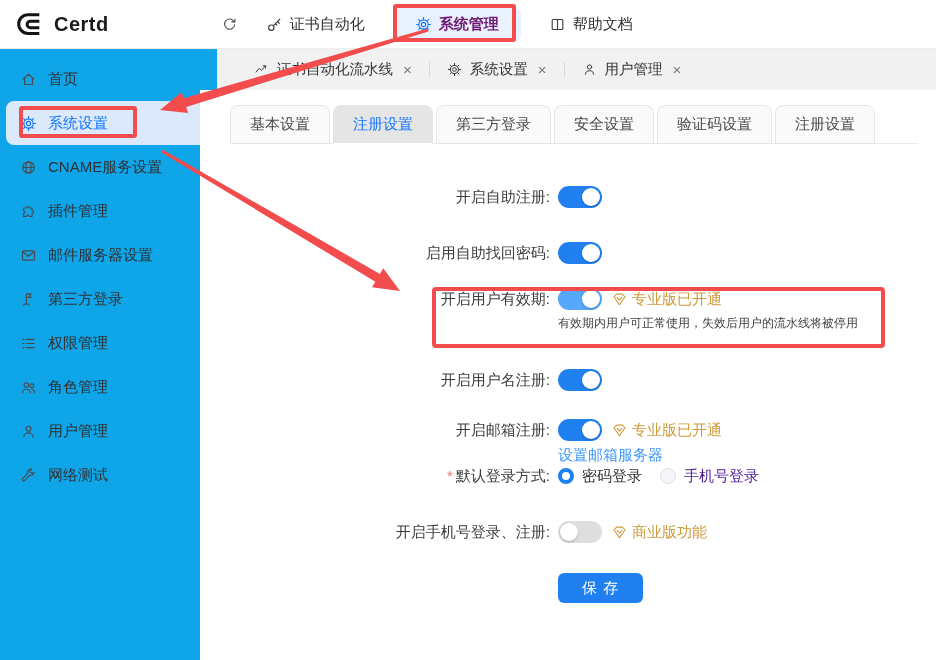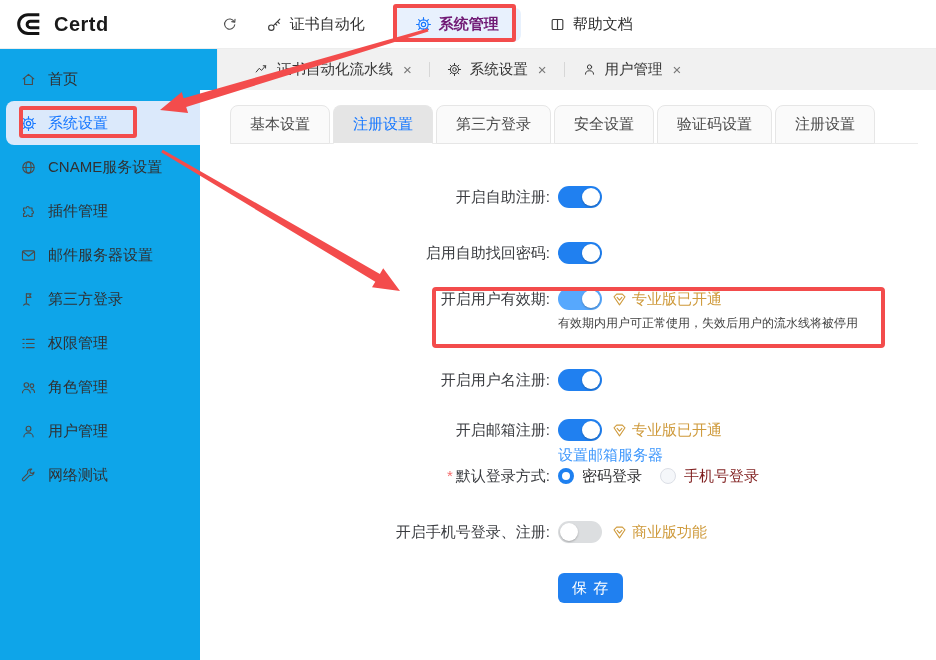--- a/index.html
+++ b/index.html
@@ -72,23 +72,23 @@
   .switch[data-state="off"] .knob { left:2px; }
   .badge { display:flex; align-items:center; gap:4px; color:#cf9b3d; }
   .badge .ic { stroke-width:1.5; color:#cf9b3d; }
   .desc { color:#404040; font-size:12px; }
   .link { color:#4098fc; cursor:pointer; }
   .radio-group { display:flex; align-items:center; gap:18px; }
   .radio-opt { display:flex; align-items:center; gap:8px; cursor:pointer; }
   .radio { width:16px; height:16px; border-radius:50%; flex:none; }
   .radio.checked { border:4.5px solid #1e80f0; background:#fff; }
   .radio.disabled { border:1px solid #dcdfe6; background:#f5f7fa; }
-  .radio-opt.disabled { color:#7f1d1d; cursor:default; }
+  .radio-opt.disabled { color:#4c1d95; cursor:default; }
   .save-btn { margin-left:328px; margin-top:0; background:#2080f0; color:#fff;
-    border:none; border-radius:6px; height:30px; padding:0 14px; font-size:15px;
+    border:none; border-radius:6px; height:30px; padding:0 24px; font-size:15px;
     letter-spacing:1px; cursor:pointer; font-family:inherit; }
 
   
   .mb1{margin-bottom:34px}.mb2{margin-bottom:24px}.mb3{margin-bottom:37px}
   .mb4{margin-bottom:28px}.mb5{}.mb6{margin-bottom:34px}
   .mb7{margin-bottom:30px}
 
   
   .anno { position:absolute; border:4px solid #f34c4c; border-radius:3px;
     z-index:40; pointer-events:none; }

